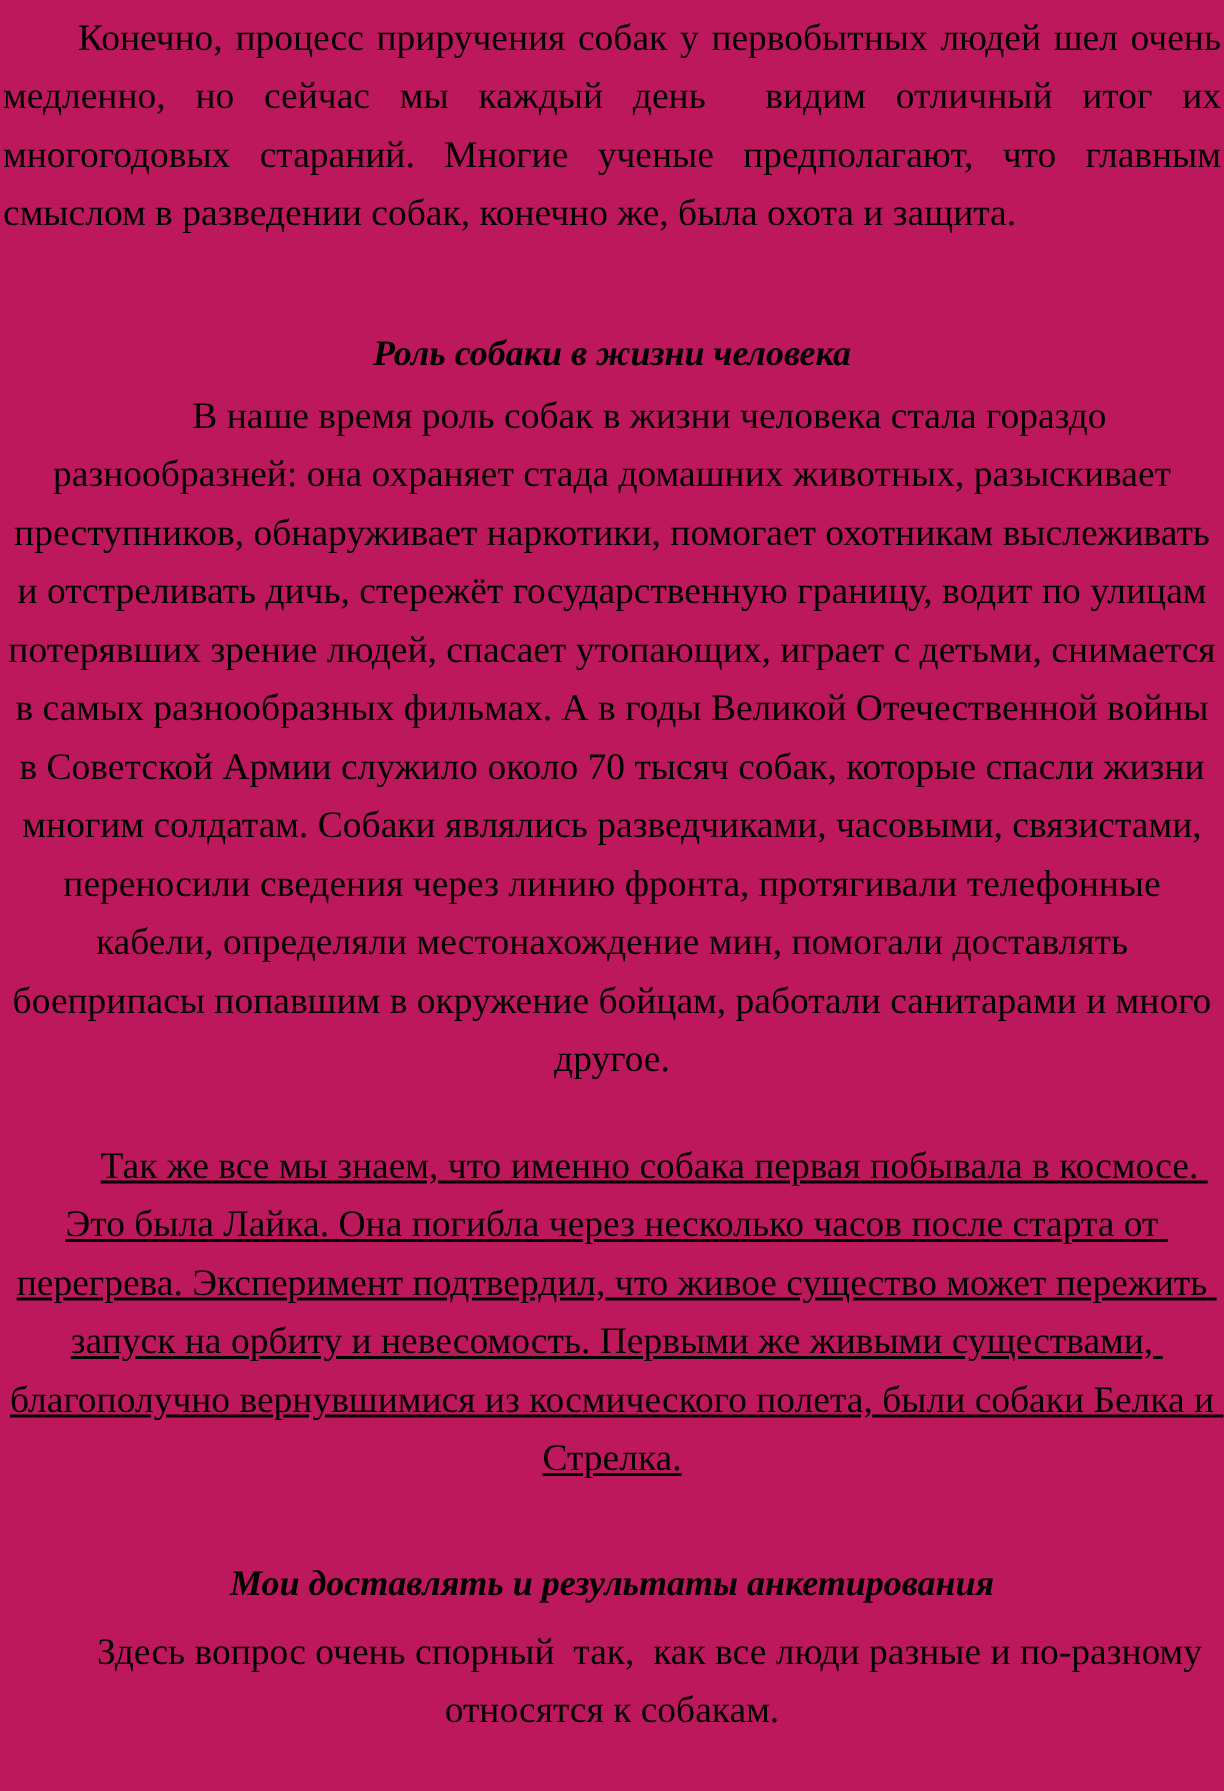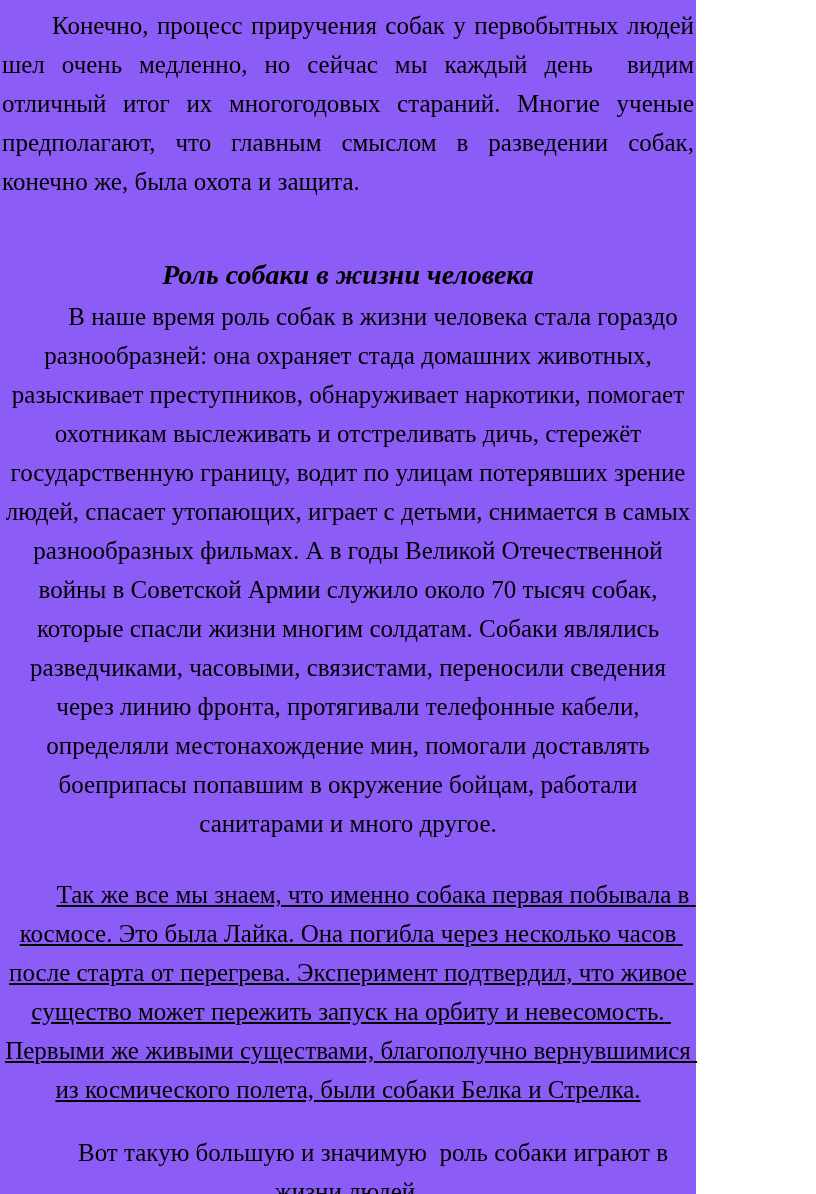--- a/index.html
+++ b/index.html
@@ -9,39 +9,39 @@
   }
   body {
     width: 816px;
     height: 1194px;
     overflow: hidden;
     font-family: "Liberation Serif", "DejaVu Serif", serif;
     color: #000000;
   }
   .page {
     box-sizing: border-box;
-    width: 696px;
+    width: 816px;
     height: 1194px;
     padding: 6px 2px 0 2px;
-    background: #8b5cf6;
+    background: #be185d;
   }
   .para {
     margin: 0;
     font-size: 25px;
     line-height: 39px;
     text-indent: 50px;
     text-align: center;
     white-space: pre-wrap;
   }
   .para.justify {
     text-align: justify;
   }
   .heading {
     margin: 0;
-    font-size: 28px;
+    font-size: 24px;
     line-height: 44px;
     font-weight: bold;
     font-style: italic;
     text-align: center;
     text-indent: 0;
     white-space: pre-wrap;
   }
   .heading-role {
     margin-top: 52px;
     margin-bottom: 0;
@@ -70,20 +70,19 @@
 <div class="page">
 
   <p class="para justify">Конечно, процесс приручения собак у первобытных людей шел очень медленно, но сейчас мы каждый день  видим отличный итог их многогодовых стараний. Многие ученые предполагают, что главным смыслом в разведении собак, конечно же, была охота и защита.</p>
 
   <h2 class="heading heading-role">Роль собаки в жизни человека</h2>
 
   <p class="para">В наше время роль собак в жизни человека стала гораздо разнообразней: она охраняет стада домашних животных, разыскивает преступников, обнаруживает наркотики, помогает охотникам выслеживать и отстреливать дичь, стережёт государственную границу, водит по улицам потерявших зрение людей, спасает утопающих, играет с детьми, снимается в самых разнообразных фильмах. А в годы Великой Отечественной войны в Советской Армии служило около 70 тысяч собак, которые спасли жизни многим солдатам. Собаки являлись разведчиками, часовыми, связистами, переносили сведения через линию фронта, протягивали телефонные кабели, определяли местонахождение мин, помогали доставлять боеприпасы попавшим в окружение бойцам, работали санитарами и много другое.</p>
 
   <p class="para para-space">Так же все мы знаем, что именно собака первая побывала в космосе. Это была Лайка. Она погибла через несколько часов после старта от перегрева. Эксперимент подтвердил, что живое существо может пережить запуск на орбиту и невесомость. Первыми же живыми существами, благополучно вернувшимися из космического полета, были собаки Белка и Стрелка.</p>
 
-  <p class="para para-conclusion">Вот такую большую и значимую  роль собаки играют в жизни людей.</p>
 
   <h2 class="heading heading-observations">Мои доставлять и результаты анкетирования</h2>
 
 
   <p class="para para-opinion">Здесь вопрос очень спорный  так,  как все люди разные и по-разному относятся к собакам.</p>
 
 </div>
 
 </body></html>

